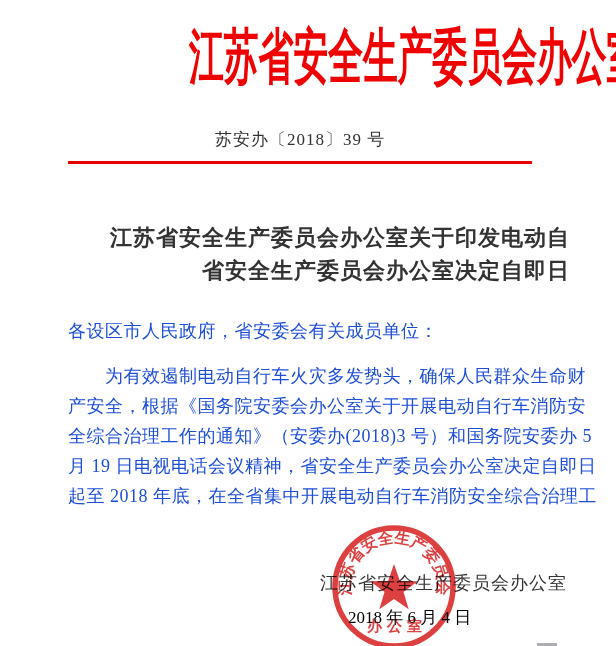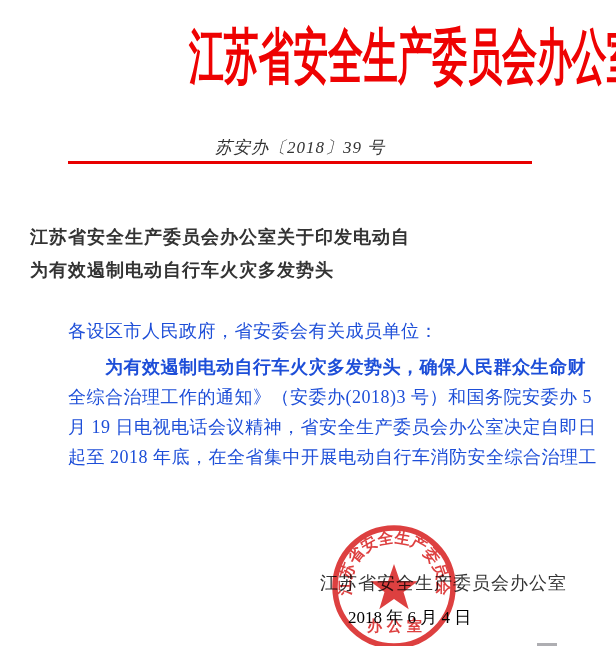--- a/index.html
+++ b/index.html
@@ -19,50 +19,49 @@
     display:inline-block;
     font-size:60px;
     font-weight:bold;
     color:#ee0202;
     white-space:nowrap;
     transform:scaleX(0.58);
     transform-origin:50% 50%;
     line-height:74px;
   }
   .doc-number{
-    position:absolute;top:136px;left:0;width:600px;
+    position:absolute;top:128px;left:0;width:600px;
     text-align:center;
     font-size:17px;
     color:#333333;
     letter-spacing:1px;
-    font-style:italic;
   }
   .red-rule{
     position:absolute;left:68px;top:161px;
     width:464px;height:3px;
     background:#e80000;
   }
   .doc-title{
     position:absolute;top:221px;left:30px;width:540px;
-    text-align:left;
-    font-size:18px;
+    text-align:right;
+    font-size:22px;
     font-weight:bold;
     color:#333333;
     line-height:33px;
     letter-spacing:1px;
   }
   .body-block{
     position:absolute;left:68px;top:316px;width:534px;
     font-size:18px;
     line-height:30px;
     color:#1d4ed8;
     letter-spacing:0.5px;
   }
   .body-line{white-space:nowrap;}
-  .para-start{text-indent:37px;margin-top:6px;font-weight:bold;}
+  .para-start{text-indent:37px;margin-top:15px;}
   .signature{
     position:absolute;top:571px;left:320px;width:222px;
     font-size:18px;
     color:#333333;
     white-space:nowrap;
     letter-spacing:1px;
   }
   .sign-date{
     position:absolute;top:606px;left:348px;width:124px;
     font-size:17px;
@@ -89,26 +88,27 @@
   <div class="banner">
     <span class="banner-text">江苏省安全生产委员会办公室文件</span>
   </div>
 
   <div class="doc-number">苏安办〔2018〕39 号</div>
 
   <div class="red-rule"></div>
 
   <div class="doc-title">
     <div>江苏省安全生产委员会办公室关于印发电动自</div>
-    <div>为有效遏制电动自行车火灾多发势头</div>
+    <div>省安全生产委员会办公室决定自即日</div>
   </div>
 
   <div class="body-block">
     <div class="body-line">各设区市人民政府，省安委会有关成员单位：</div>
     <div class="body-line para-start">为有效遏制电动自行车火灾多发势头，确保人民群众生命财</div>
+    <div class="body-line">产安全，根据《国务院安委会办公室关于开展电动自行车消防安</div>
     <div class="body-line">全综合治理工作的通知》（安委办(2018)3 号）和国务院安委办 5</div>
     <div class="body-line">月 19 日电视电话会议精神，省安全生产委员会办公室决定自即日</div>
     <div class="body-line">起至 2018 年底，在全省集中开展电动自行车消防安全综合治理工</div>
   </div>
 
   <div class="signature">江苏省安全生产委员会办公室</div>
 
   <div class="sign-date">2018 年 6 月 4 日</div>
 
   <svg class="seal" viewBox="0 0 132 132">

